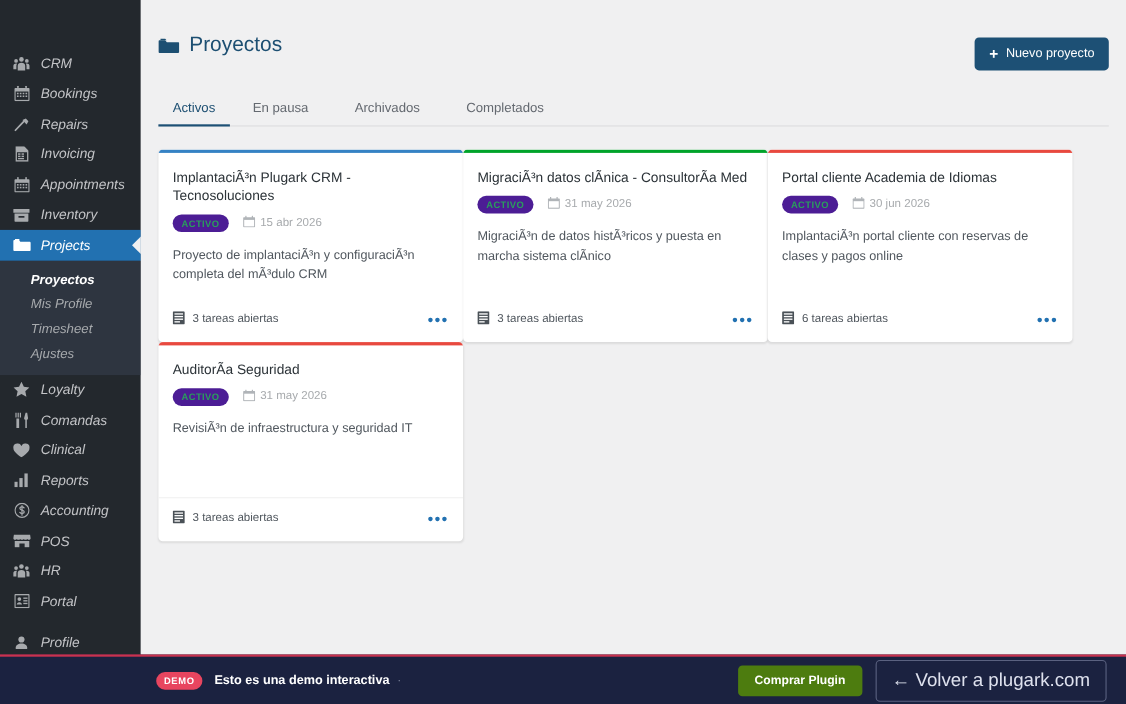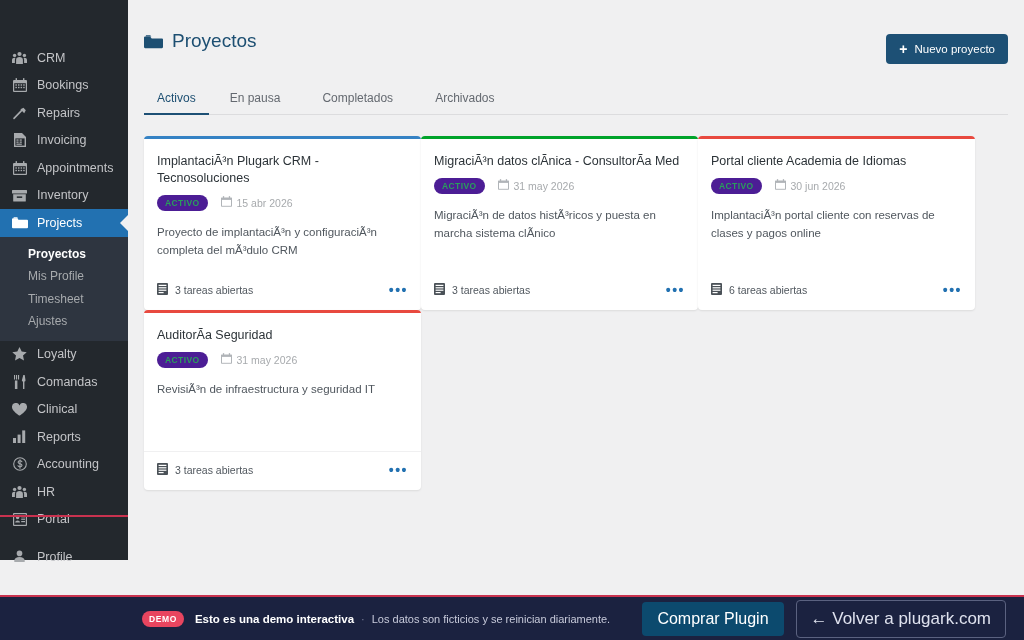--- a/index.html
+++ b/index.html
@@ -6,25 +6,26 @@
   html, body {
     width: 1024px; height: 640px;
     font-family: "Liberation Sans", sans-serif;
     background: #f0f0f1;
     overflow: hidden;
   }
   #app { position: relative; width: 1024px; height: 640px; display: flex; }
 
   
   #sidebar {
-    width: 128px; height: 560px;
+    width: 128px; height: 640px;
     background: #23282d;
     flex: 0 0 128px;
     position: relative;
     padding-top: 44px;
+    font-style: italic;
   }
   .nav-item {
     height: 27.5px;
     display: flex; align-items: center;
     padding-left: 11px;
     color: #c3c4c7;
     font-size: 12.5px;
     position: relative;
     cursor: pointer;
     white-space: nowrap;
@@ -122,21 +123,21 @@
   }
   .card-meta { display: flex; align-items: center; gap: 13px; margin-bottom: 13px; }
   .badge {
     background: #4c1d95; color: #2a9d5c;
     font-size: 8.5px; font-weight: bold;
     letter-spacing: .4px;
     padding: 3px 8px; border-radius: 9px;
     text-transform: uppercase;
   }
   .card-date {
-    display: flex; align-items: center; gap: 5px;
+    display: flex; align-items: flex-start; gap: 5px;
     font-size: 10.5px; color: #a7aaad;
   }
   .card-desc {
     font-size: 11.5px; color: #50575e; line-height: 1.55;
     min-height: 36px;
   }
   .card-foot {
     display: flex; align-items: center; justify-content: space-between;
     padding: 11px 13px 13px 13px;
     margin-top: 12px;
@@ -163,22 +164,22 @@
     background: #e8455f; color: #fff;
     font-size: 8.5px; font-weight: bold; letter-spacing: .6px;
     padding: 3px 7px; border-radius: 9px;
     margin-right: 11px;
   }
   #demo-strong { color: #fff; font-size: 11.5px; font-weight: bold; }
   #demo-dot { color: #7a8099; font-size: 11px; margin: 0 7px; }
   #demo-text { color: #c7cada; font-size: 11px; }
   #demo-actions { margin-left: auto; display: flex; align-items: center; gap: 12px; }
   #buy-btn {
-    background: #0c4a6e; color: #fff; border: none; border-radius: 4px;
-    font-size: 16px; font-weight: normal; font-family: inherit;
+    background: #4d7c0f; color: #fff; border: none; border-radius: 4px;
+    font-size: 11px; font-weight: bold; font-family: inherit;
     padding: 8px 15px; cursor: pointer;
   }
   #back-btn {
     background: transparent; color: #dfe2ee;
     border: 1px solid #5b6280; border-radius: 4px;
     font-size: 17px; font-family: inherit;
     padding: 8px 14px; cursor: pointer;
   }
 </style>
 </head>
@@ -347,20 +348,29 @@
       <span class="ico">
           <svg width="14" height="14" viewBox="0 0 14 14" fill="none" stroke="currentColor" stroke-width="1.1">
             <circle cx="7" cy="7" r="6.3"></circle>
             <path d="M8.9 4.7c-.4-.6-1.1-.9-1.9-.9-1.1 0-1.9.5-1.9 1.4 0 .8.7 1.2 1.9 1.5 1.2.3 2 .7 2 1.6 0 1-.9 1.5-2 1.5-.9 0-1.6-.4-2-1" stroke-linecap="round"></path>
             <path d="M7 2.7v8.6" stroke-linecap="round"></path>
           </svg>
         </span>
       <span>Accounting</span>
     </div>
 
+    <div class="nav-item">
+      <span class="ico">
+          <svg width="16" height="13" viewBox="0 0 16 13" fill="currentColor">
+            <path d="M.6 1.2h14.8l.6 3.1c0 .8-.7 1.4-1.6 1.4S12.8 5 12.8 5c0 .4-.7.7-1.6.7S9.6 5.4 9.6 5c0 .4-.7.7-1.6.7S6.4 5.4 6.4 5c0 .4-.7.7-1.6.7S3.2 5.4 3.2 5c0 .4-.7.7-1.6.7S0 5.1 0 4.3z"></path>
+            <path d="M1.4 6.9h13.2V12a.6.6 0 01-.6.6h-3.6V9.1H5.6v3.5H2a.6.6 0 01-.6-.6z"></path>
+          </svg>
+        </span>
+      <span>POS</span>
+    </div>
 
     <div class="nav-item">
       <span class="ico">
           <svg width="15" height="14" viewBox="0 0 15 14" fill="currentColor">
             <circle cx="7.5" cy="3" r="2.1"></circle>
             <circle cx="2.6" cy="4.4" r="1.7"></circle>
             <circle cx="12.4" cy="4.4" r="1.7"></circle>
             <path d="M7.5 6.1c-2 0-3.4 1.1-3.4 2.6V13h6.8V8.7c0-1.5-1.4-2.6-3.4-2.6z"></path>
             <path d="M2.6 6.8C1.1 6.8 0 7.7 0 8.9V12h2.9V8.7c0-.7.2-1.3.6-1.8-.3-.1-.6-.1-.9-.1z"></path>
             <path d="M12.4 6.8c-.3 0-.6 0-.9.1.4.5.6 1.1.6 1.8V12H15V8.9c0-1.2-1.1-2.1-2.6-2.1z"></path>
@@ -413,22 +423,22 @@
       </div>
       <button id="new-project-btn">
         <span class="plus">+</span>
         <span>Nuevo proyecto</span>
       </button>
     </div>
 
     <div id="tabs">
       <div class="tab active"><span>Activos</span></div>
       <div class="tab"><span>En pausa</span></div>
+      <div class="tab"><span>Archivados</span></div>
       <div class="tab"><span>Completados</span></div>
-      <div class="tab"><span>Archivados</span></div>
     </div>
 
     <div id="cards">
 
       <div class="card">
         <div class="card-accent" style="background: rgb(53, 130, 196);"></div>
         <div class="card-body">
           <div class="card-title">ImplantaciÃ³n Plugark CRM - Tecnosoluciones</div>
           <div class="card-meta">
             <span class="badge">ACTIVO</span>
@@ -559,20 +569,19 @@
         </div>
       </div>
 
     </div>
   </main>
 
   <div id="demobar">
     <span id="demo-chip">DEMO</span>
     <span id="demo-strong">Esto es una demo interactiva</span>
     <span id="demo-dot">·</span>
-    <span id="demo-text">Los datos son ficticios y se reinician diariamente.</span>
     <div id="demo-actions">
       <button id="buy-btn">Comprar Plugin</button>
       <button id="back-btn">← Volver a plugark.com</button>
     </div>
   </div>
 
 </div>
 
 </body></html>

